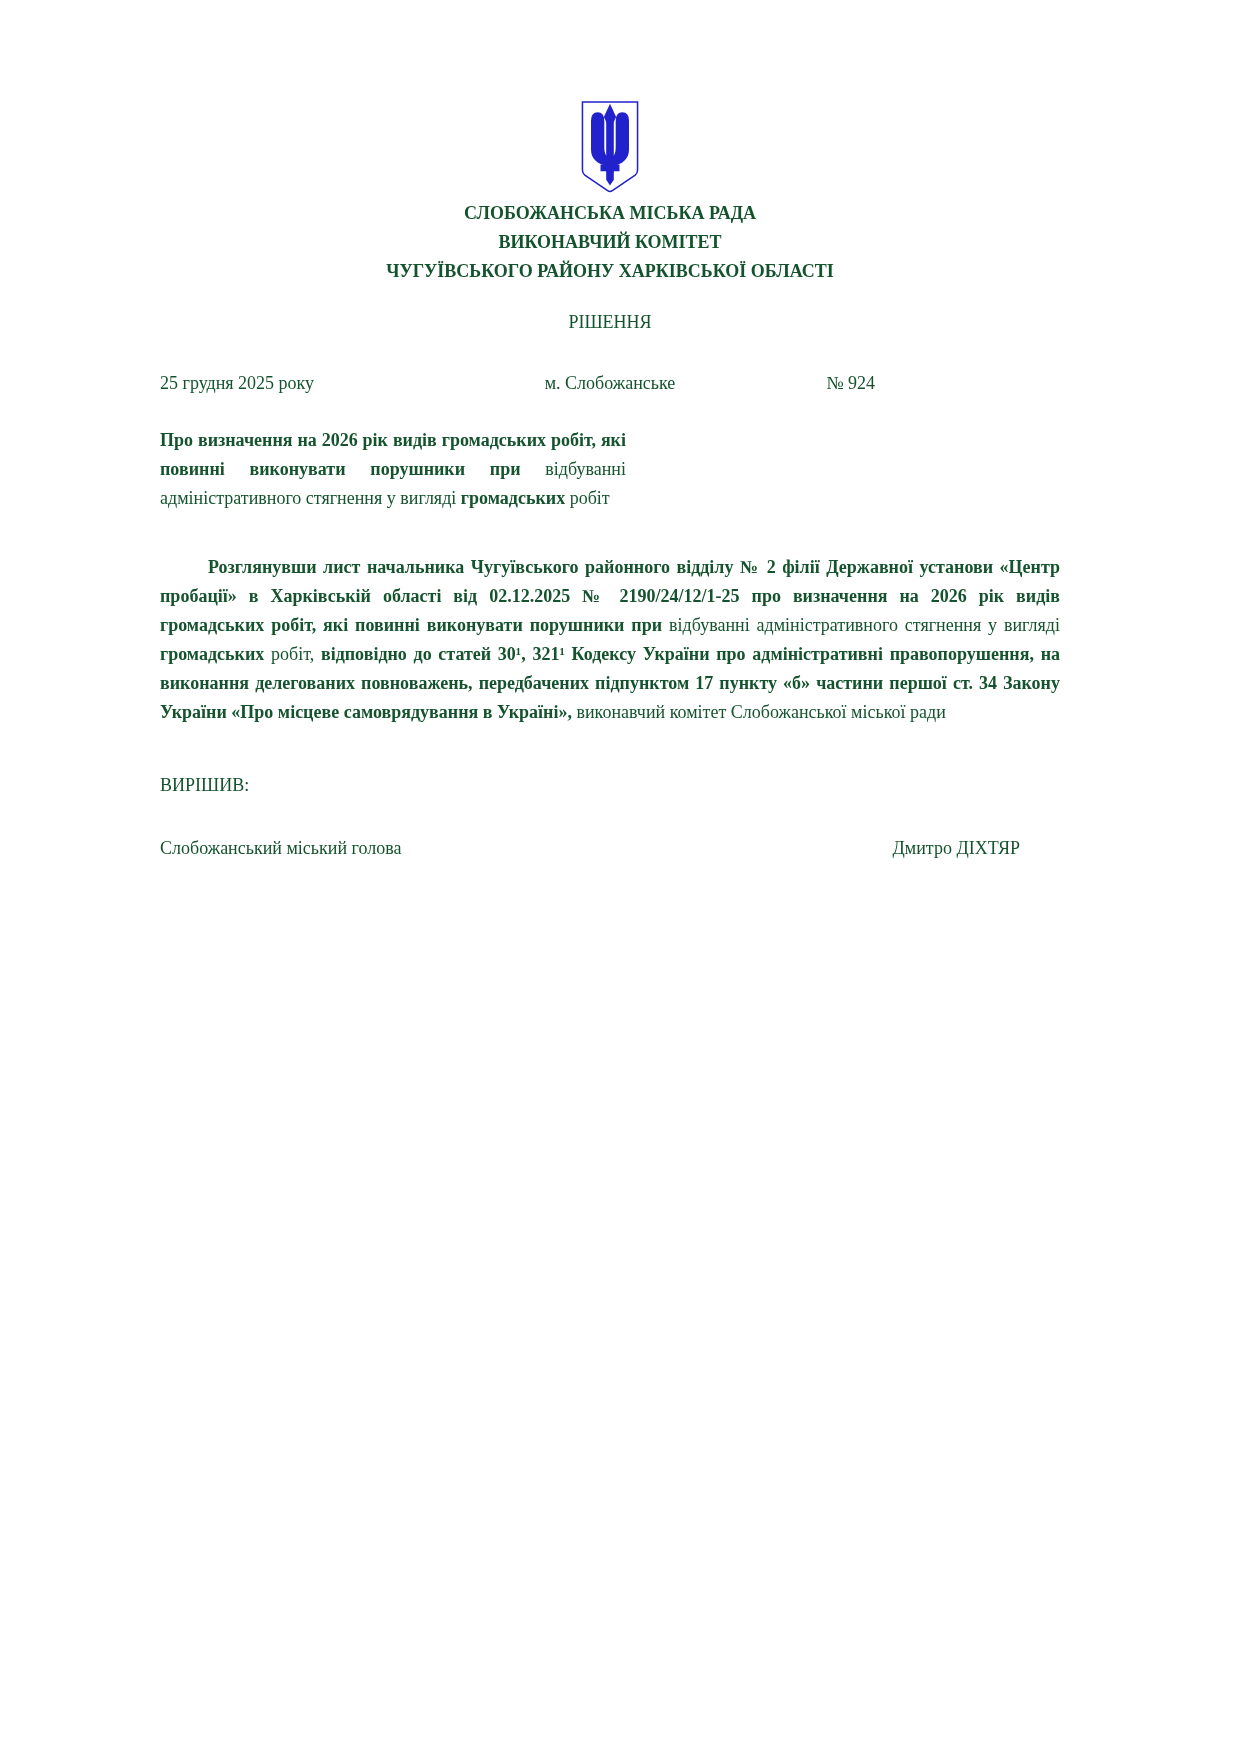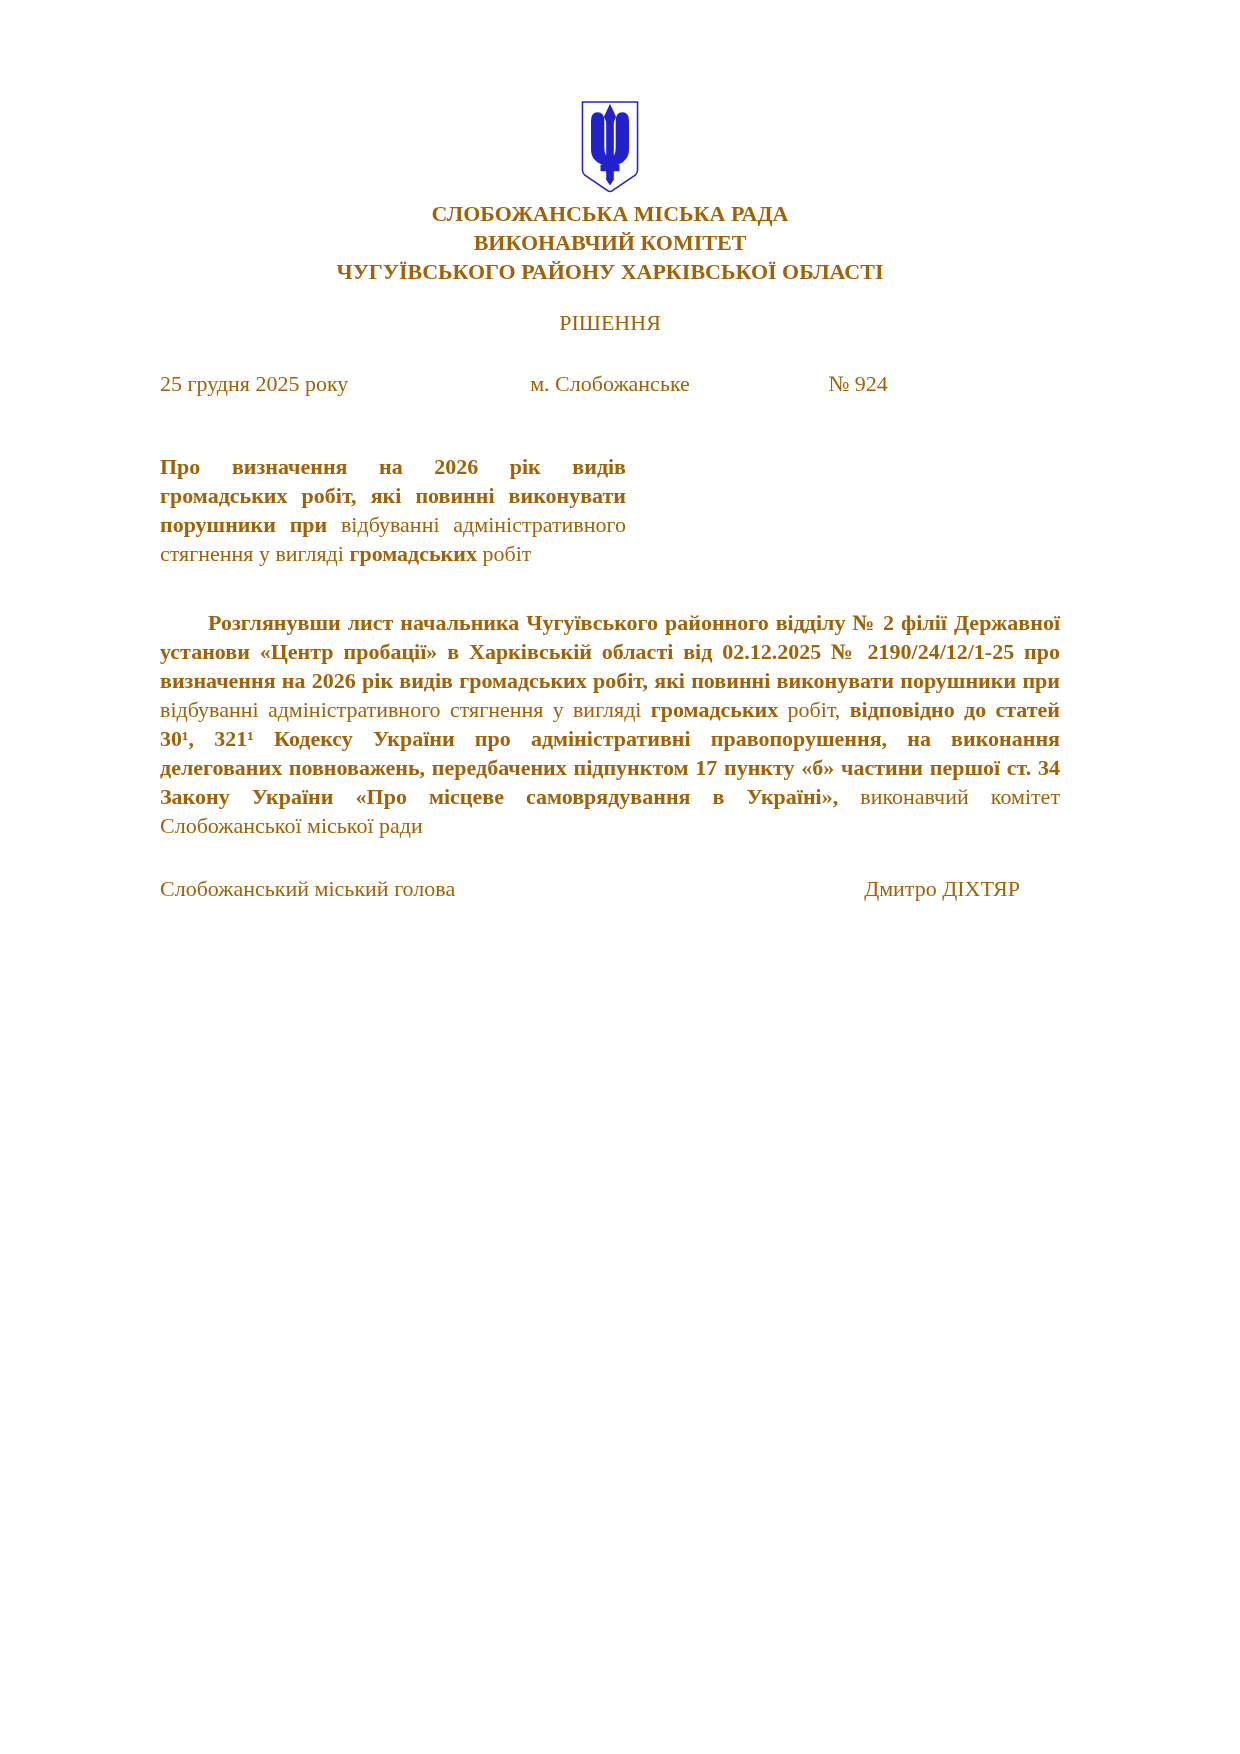--- a/index.html
+++ b/index.html
@@ -5,40 +5,40 @@
   html, body { margin: 0; padding: 0; background: #e8e8e8; }
   .page {
     position: relative;
     width: 1240px;
     height: 1754px;
     margin: 0 auto;
     background: #ffffff;
     box-sizing: border-box;
     padding-top: 100px;
     font-family: "Liberation Serif", "DejaVu Serif", serif;
-    color: #a16207;
-    font-size: 22px;
+    color: #14532d;
+    font-size: 18px;
     line-height: 29px;
   }
   .content { width: 900px; margin: 0 auto 0 160px; }
   .emblem-wrap { display: flex; justify-content: center; margin-bottom: 4px; }
   .org-line { text-align: center; font-weight: bold; }
   .doc-type { text-align: center; font-weight: normal; margin-top: 22px; }
   .meta-row {
     display: grid;
     grid-template-columns: 1fr auto 1fr;
     align-items: baseline;
     margin-top: 32px;
   }
   .meta-left  { text-align: left; }
   .meta-center{ text-align: right; }
   .meta-right { text-align: center; padding-right: 34px; }
   .subject {
     width: 466px;
-    margin-top: 54px;
+    margin-top: 28px;
     text-align: justify;
     font-weight: bold;
   }
   .seg-regular { font-weight: normal; }
   .seg-bold { font-weight: bold; }
   .para {
     margin-top: 40px;
     text-align: justify;
     text-indent: 48px;
   }
@@ -90,20 +90,21 @@
     </div>
 
     <div class="subject">
       <span class="seg-bold">Про визначення на 2026 рік видів громадських робіт, які повинні виконувати порушники при </span><span class="seg-regular">відбуванні адміністративного стягнення у вигляді </span><span class="seg-bold">громадських </span><span class="seg-regular">робіт</span>
     </div>
 
     <div class="para">
       <span class="seg-bold">Розглянувши лист начальника Чугуївського районного відділу № 2 філії Державної установи «Центр пробації» в Харківській області від 02.12.2025 № 2190/24/12/1-25 про визначення на 2026 рік видів громадських робіт, які повинні виконувати порушники при </span><span class="seg-regular">відбуванні адміністративного стягнення у вигляді </span><span class="seg-bold">громадських </span><span class="seg-regular">робіт, </span><span class="seg-bold">відповідно до статей 30¹, 321¹ Кодексу України про адміністративні правопорушення, на виконання делегованих повноважень, передбачених підпунктом 17 пункту «б» частини першої ст. 34 Закону України «Про місцеве самоврядування в Україні», </span><span class="seg-regular">виконавчий комітет Слобожанської міської ради</span>
     </div>
 
+    <div class="resolved">ВИРІШИВ:</div>
 
     <div class="items">
     </div>
 
     <div class="sig-row">
       <span>Слобожанський міський голова</span>
       <span>Дмитро ДІХТЯР</span>
     </div>
 
   </div>

